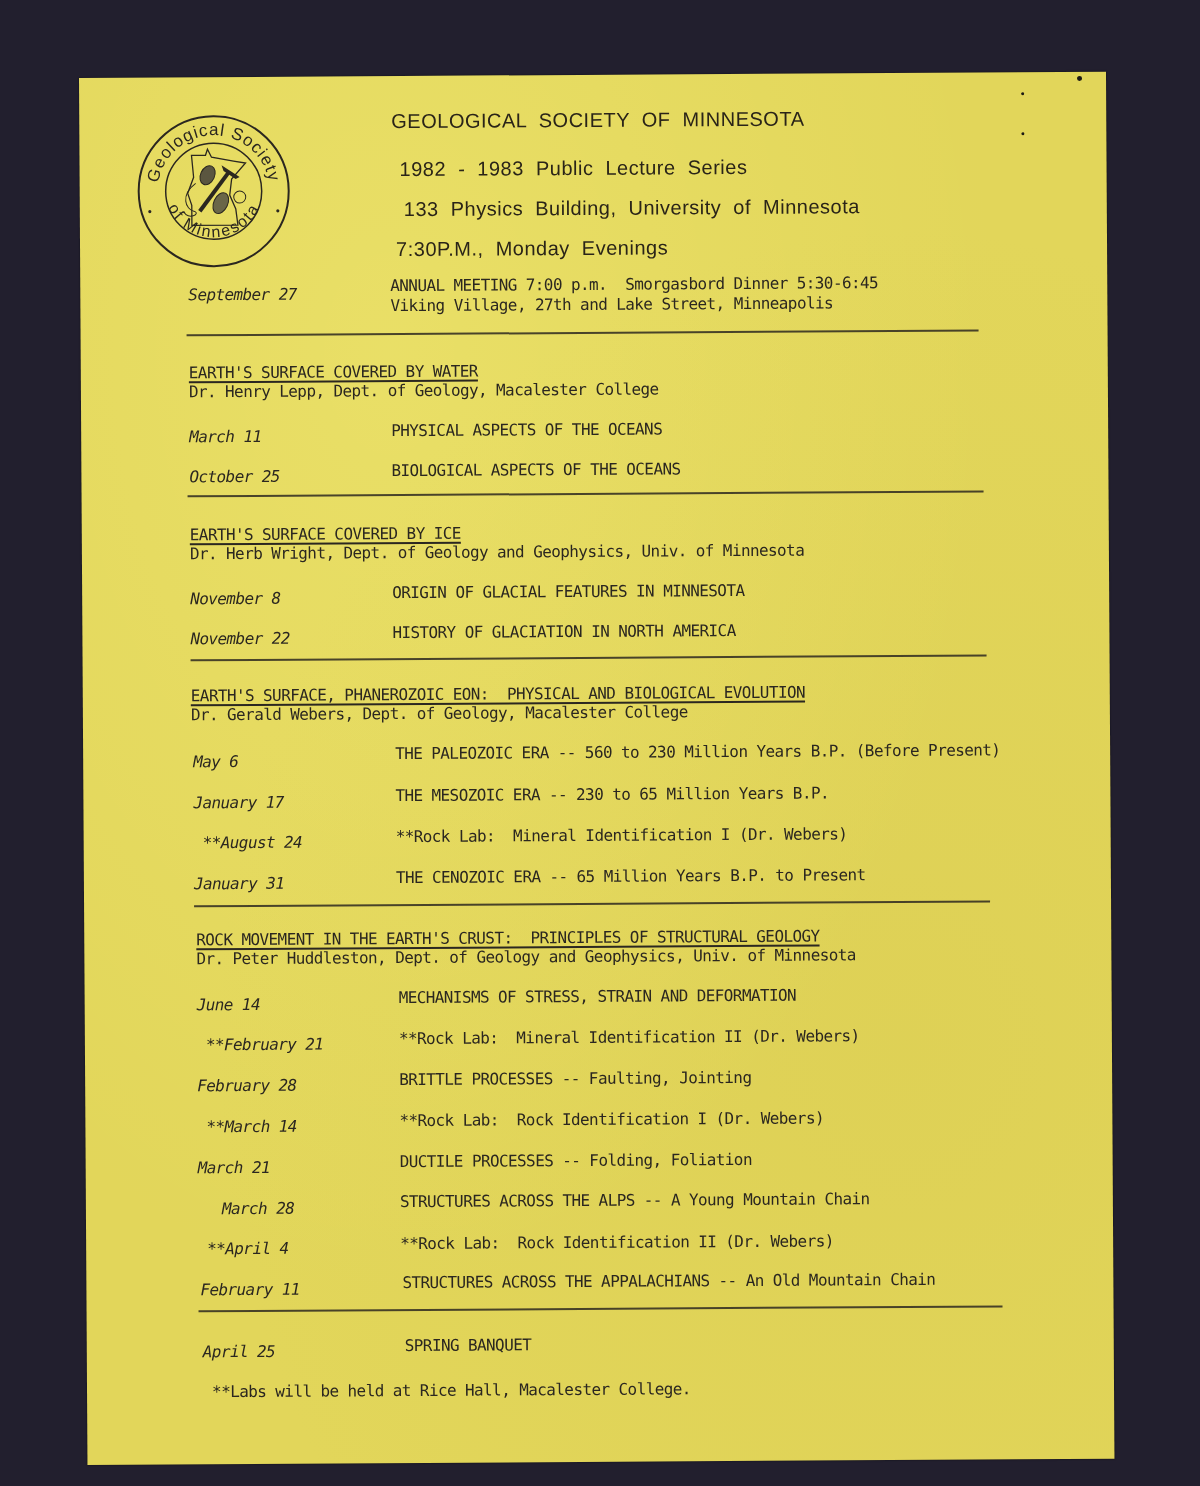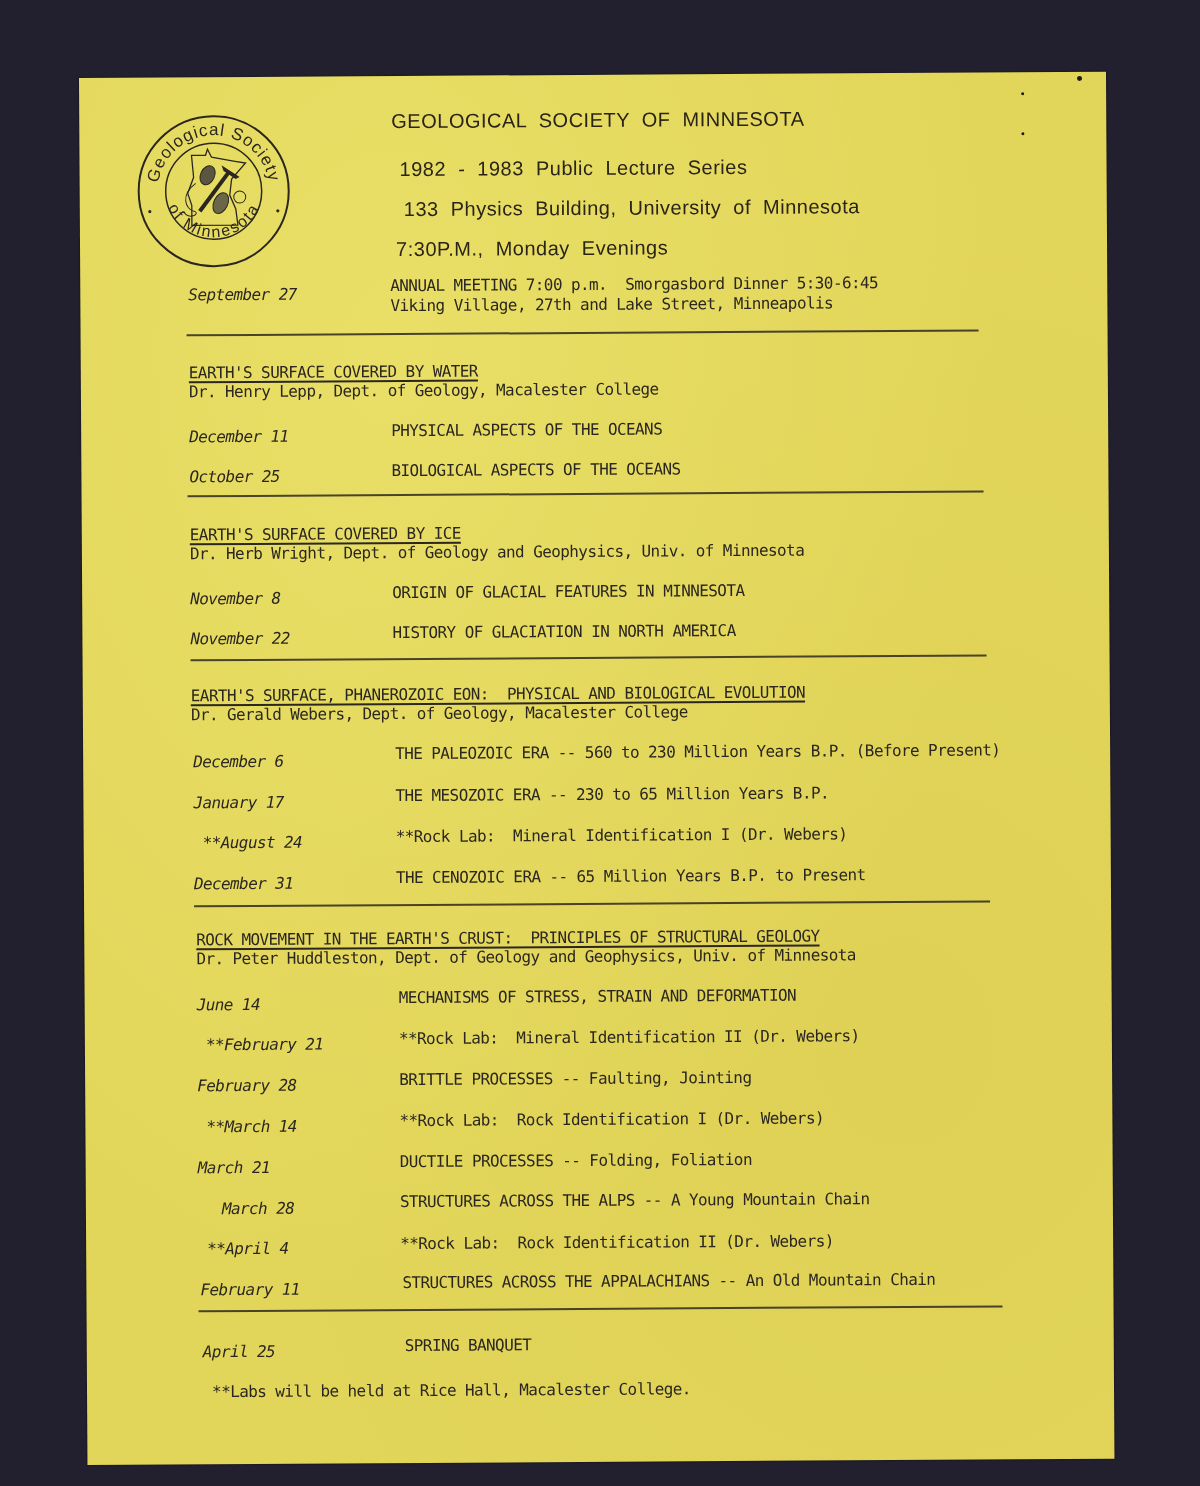--- a/index.html
+++ b/index.html
@@ -70,43 +70,43 @@
   <div class="hdr l2">133 Physics Building, University of Minnesota</div>
   <div class="hdr l3">7:30P.M., Monday Evenings</div>
 
   <div class="mono date" style="left:108px;top:208px;">September 27</div>
   <div class="mono desc" style="left:310px;top:200px;">ANNUAL MEETING 7:00 p.m.  Smorgasbord Dinner 5:30-6:45</div>
   <div class="mono desc" style="left:310px;top:220px;">Viking Village, 27th and Lake Street, Minneapolis</div>
   <div class="rule" style="left:106px;top:257px;width:792px;"></div>
 
   <div class="mono sect" style="left:108px;top:286px;">EARTH'S SURFACE COVERED BY WATER</div>
   <div class="mono abs" style="left:108px;top:305px;">Dr. Henry Lepp, Dept. of Geology, Macalester College</div>
-  <div class="mono date" style="left:108px;top:350px;">December 11</div>
+  <div class="mono date" style="left:108px;top:350px;">March 11</div>
   <div class="mono desc" style="left:310px;top:345px;">PHYSICAL ASPECTS OF THE OCEANS</div>
   <div class="mono date" style="left:108px;top:390px;">October 25</div>
   <div class="mono desc" style="left:310px;top:385px;">BIOLOGICAL ASPECTS OF THE OCEANS</div>
   <div class="rule" style="left:106px;top:418px;width:796px;"></div>
 
   <div class="mono sect" style="left:108px;top:448px;">EARTH'S SURFACE COVERED BY ICE</div>
   <div class="mono abs" style="left:108px;top:467px;">Dr. Herb Wright, Dept. of Geology and Geophysics, Univ. of Minnesota</div>
   <div class="mono date" style="left:108px;top:512px;">November 8</div>
   <div class="mono desc" style="left:310px;top:507px;">ORIGIN OF GLACIAL FEATURES IN MINNESOTA</div>
   <div class="mono date" style="left:108px;top:552px;">November 22</div>
   <div class="mono desc" style="left:310px;top:547px;">HISTORY OF GLACIATION IN NORTH AMERICA</div>
   <div class="rule" style="left:108px;top:582px;width:796px;"></div>
 
   <div class="mono sect" style="left:108px;top:609px;">EARTH'S SURFACE, PHANEROZOIC EON:  PHYSICAL AND BIOLOGICAL EVOLUTION</div>
   <div class="mono abs" style="left:108px;top:628px;">Dr. Gerald Webers, Dept. of Geology, Macalester College</div>
-  <div class="mono date" style="left:110px;top:675px;">December 6</div>
+  <div class="mono date" style="left:110px;top:675px;">May 6</div>
   <div class="mono desc" style="left:312px;top:668px;">THE PALEOZOIC ERA -- 560 to 230 Million Years B.P. (Before Present)</div>
   <div class="mono date" style="left:110px;top:716px;">January 17</div>
   <div class="mono desc" style="left:312px;top:710px;">THE MESOZOIC ERA -- 230 to 65 Million Years B.P.</div>
   <div class="mono date" style="left:110px;top:756px;"> **August 24</div>
   <div class="mono desc" style="left:312px;top:751px;">**Rock Lab:  Mineral Identification I (Dr. Webers)</div>
-  <div class="mono date" style="left:110px;top:797px;">December 31</div>
+  <div class="mono date" style="left:110px;top:797px;">January 31</div>
   <div class="mono desc" style="left:312px;top:792px;">THE CENOZOIC ERA -- 65 Million Years B.P. to Present</div>
   <div class="rule" style="left:110px;top:828px;width:796px;"></div>
 
   <div class="mono sect" style="left:112px;top:853px;">ROCK MOVEMENT IN THE EARTH'S CRUST:  PRINCIPLES OF STRUCTURAL GEOLOGY</div>
   <div class="mono abs" style="left:112px;top:872px;">Dr. Peter Huddleston, Dept. of Geology and Geophysics, Univ. of Minnesota</div>
   <div class="mono date" style="left:112px;top:918px;">June 14</div>
   <div class="mono desc" style="left:314px;top:912px;">MECHANISMS OF STRESS, STRAIN AND DEFORMATION</div>
   <div class="mono date" style="left:112px;top:958px;"> **February 21</div>
   <div class="mono desc" style="left:314px;top:953px;">**Rock Lab:  Mineral Identification II (Dr. Webers)</div>
   <div class="mono date" style="left:112px;top:999px;">February 28</div>

